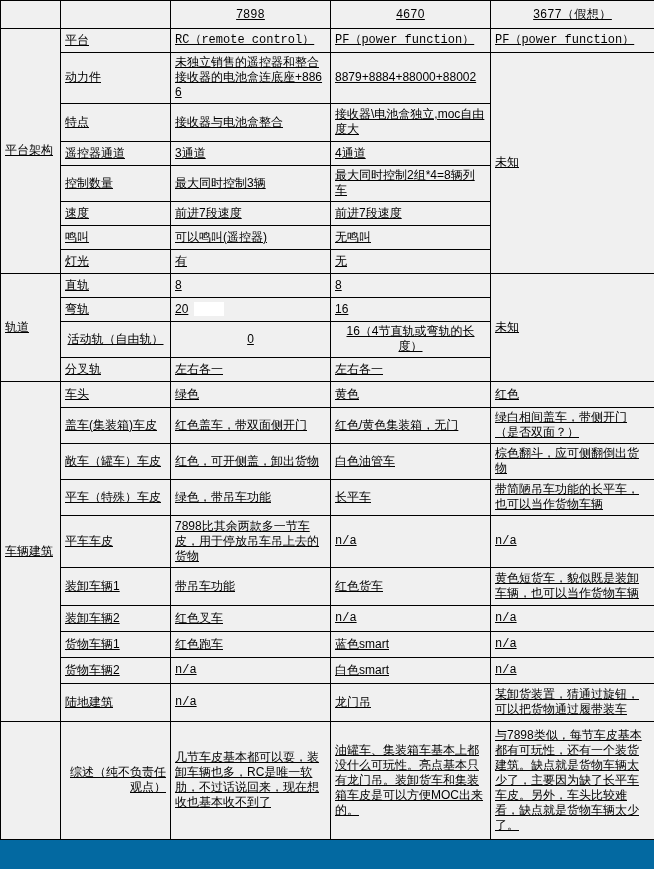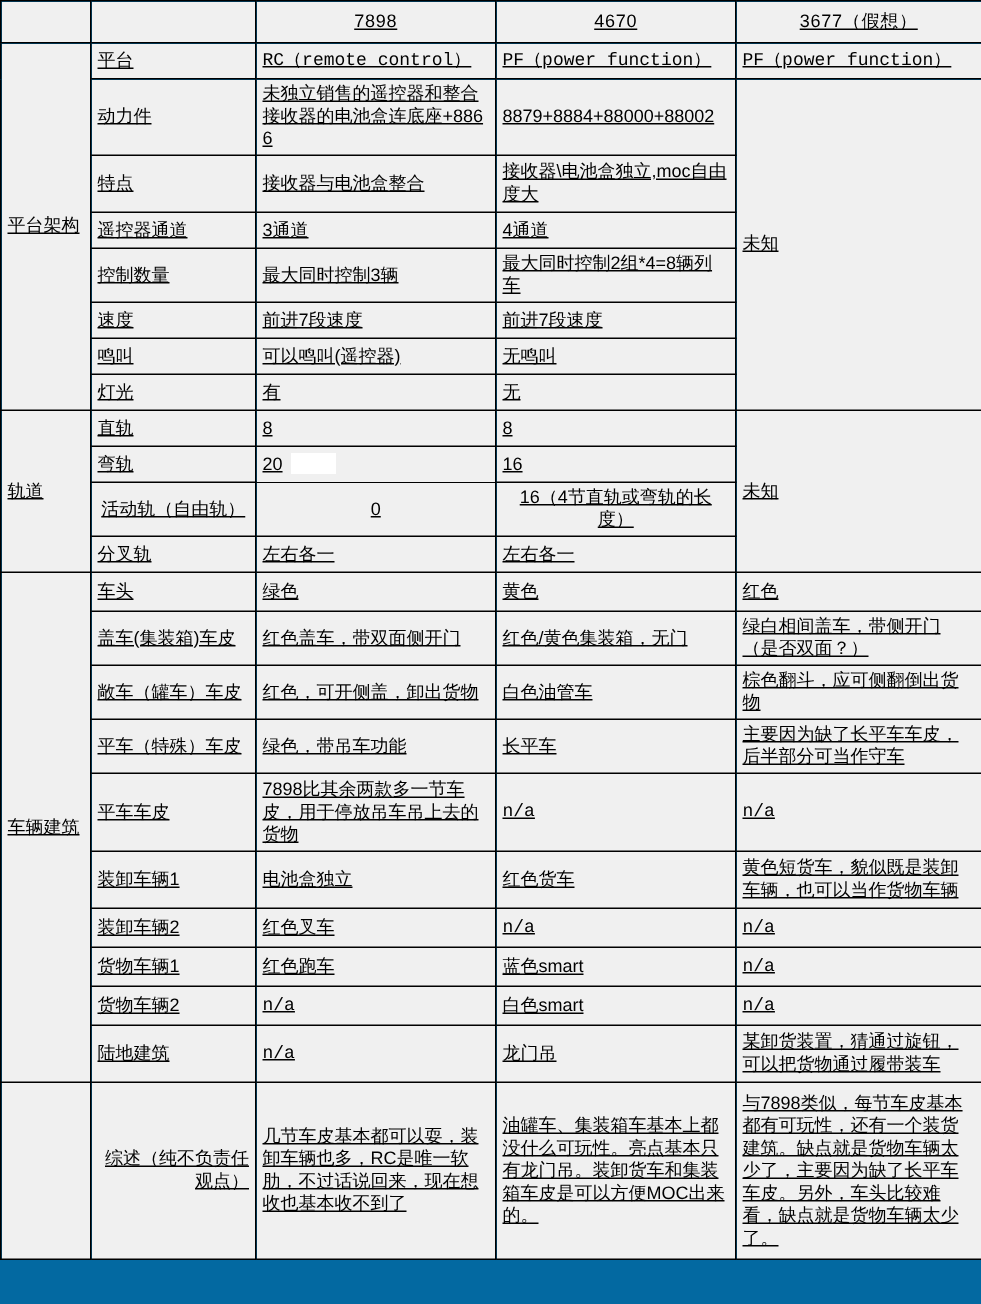--- a/index.html
+++ b/index.html
@@ -228,33 +228,33 @@
         <td class="attr">敞车（罐车）车皮</td>
         <td class="val">红色，可开侧盖，卸出货物</td>
         <td class="val">白色油管车</td>
         <td class="val">棕色翻斗，应可侧翻倒出货物</td>
       </tr>
 
       <tr style="height:36px;">
         <td class="attr">平车（特殊）车皮</td>
         <td class="val">绿色，带吊车功能</td>
         <td class="val">长平车</td>
-        <td class="val">主要因为缺了长平车车皮，后半部分可当作守车</td>
+        <td class="val">带简陋吊车功能的长平车，也可以当作货物车辆</td>
       </tr>
 
       <tr style="height:52px;">
         <td class="attr">平车车皮</td>
         <td class="val">7898比其余两款多一节车皮，用于停放吊车吊上去的货物</td>
         <td class="val mono">n/a</td>
         <td class="val mono">n/a</td>
       </tr>
 
       <tr style="height:38px;">
         <td class="attr">装卸车辆1</td>
-        <td class="val">电池盒独立</td>
+        <td class="val">带吊车功能</td>
         <td class="val">红色货车</td>
         <td class="val">黄色短货车，貌似既是装卸车辆，也可以当作货物车辆</td>
       </tr>
 
       <tr style="height:26px;padding-left:30px;">
         <td class="attr">装卸车辆2</td>
         <td class="val">红色叉车</td>
         <td class="val mono">n/a</td>
         <td class="val mono">n/a</td>
       </tr>

